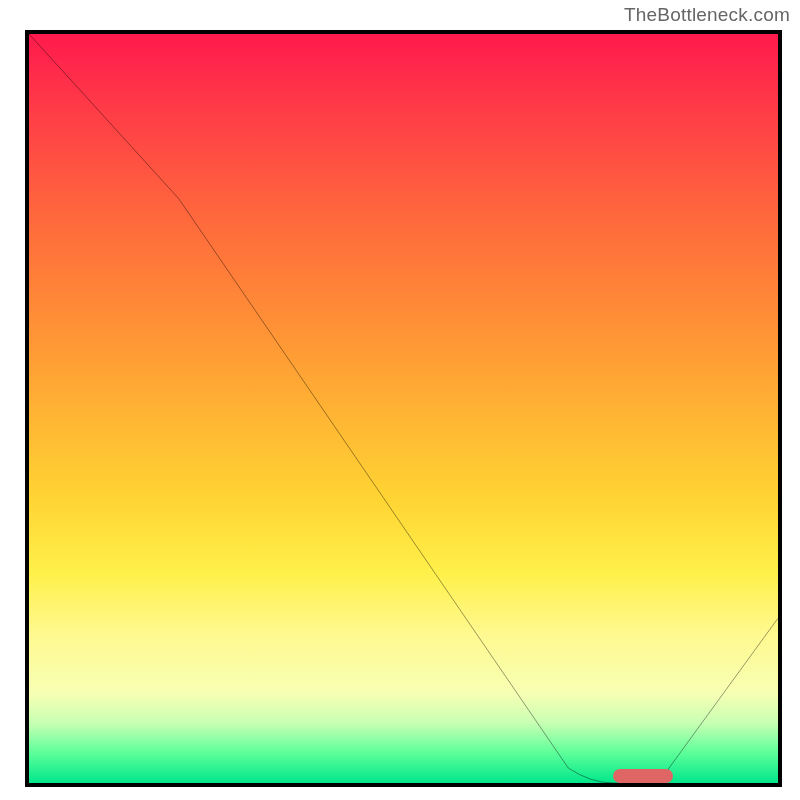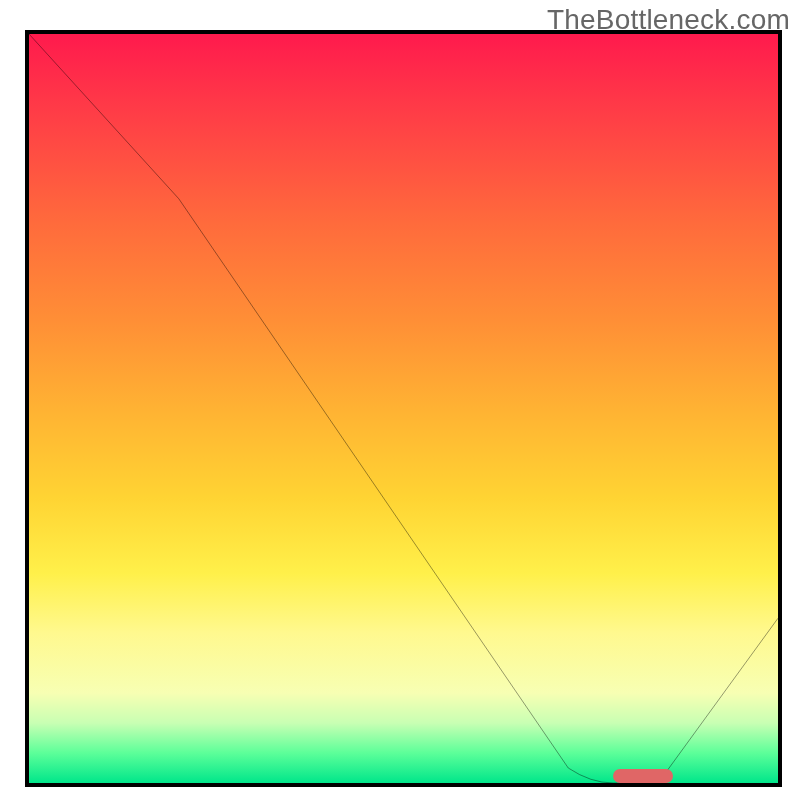--- a/index.html
+++ b/index.html
@@ -13,21 +13,21 @@
   .container {
     position: relative;
     width: 800px;
     height: 800px;
   }
   .watermark {
     position: absolute;
     top: 4px;
     right: 10px;
     color: #666;
-    font-size: 28px;
+    font-size: 19px;
     font-weight: 500;
     letter-spacing: 0.2px;
   }
   .plot {
     position: absolute;
     left: 25px;
     top: 30px;
     width: 757px;
     height: 757px;
     border: 4px solid #000;

